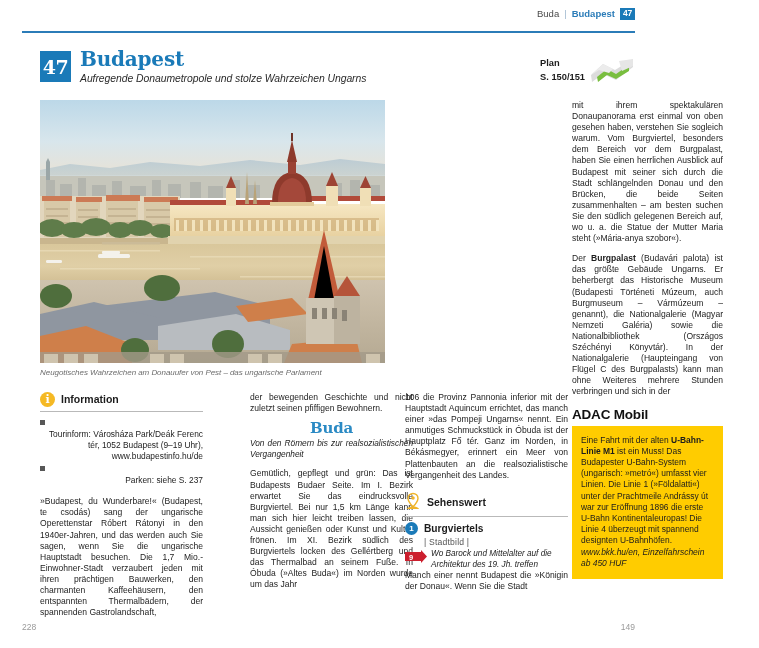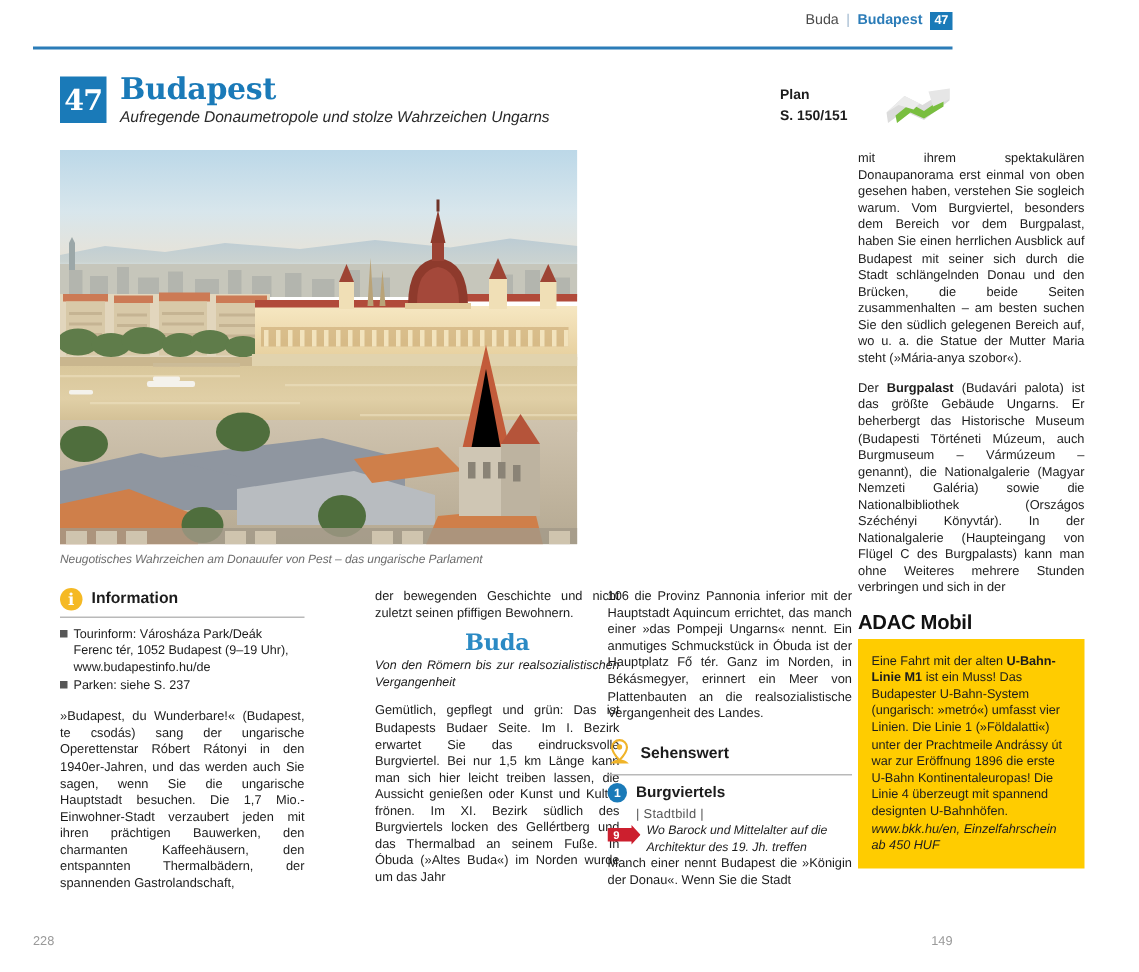--- a/index.html
+++ b/index.html
@@ -58,21 +58,21 @@
     letter-spacing: -0.2px;
   }
   .title-sub {
     font-size: 10.4px; font-style: italic;
     color: #2a2a2a; margin-top: 3px; letter-spacing: -0.05px;
   }
 
   
   .plan-box {
     position: absolute; right: 22px; top: 55px;
-    display: flex; align-items: center; gap: 24px;
+    display: flex; align-items: center; gap: 4px;
   }
   .plan-text { text-align: left; font-size: 9.3px; color: #1c1c1c; line-height: 1.45; font-weight: bold; }
   .plan-icon { width: 46px; height: 31px; }
 
   
   .photo {
     position: absolute;
     left: 40px; top: 100px;
     width: 345px; height: 263px;
     overflow: hidden;
@@ -114,21 +114,21 @@
     line-height: 1;
   }
   .info-title {
     font-size: 10.5px; font-weight: bold; color: #1c1c1c;
   }
   .rule-grey {
     height: 1.3px; background: #b9b9b9; margin: 3px 0 5px 0;
   }
   .bullet-line {
     display: flex; gap: 4px; margin-bottom: 1px;
-    font-size: 8.4px; line-height: 11px; text-align: left;
+    font-size: 8.4px; line-height: 11px; text-align: right; flex-direction: column;
   }
   .sq {
     flex: 0 0 auto;
     width: 5px; height: 5px; background: #575757;
     margin-top: 3px;
   }
 
   
   .sec-head {
     font-family: "DejaVu Serif", serif;

